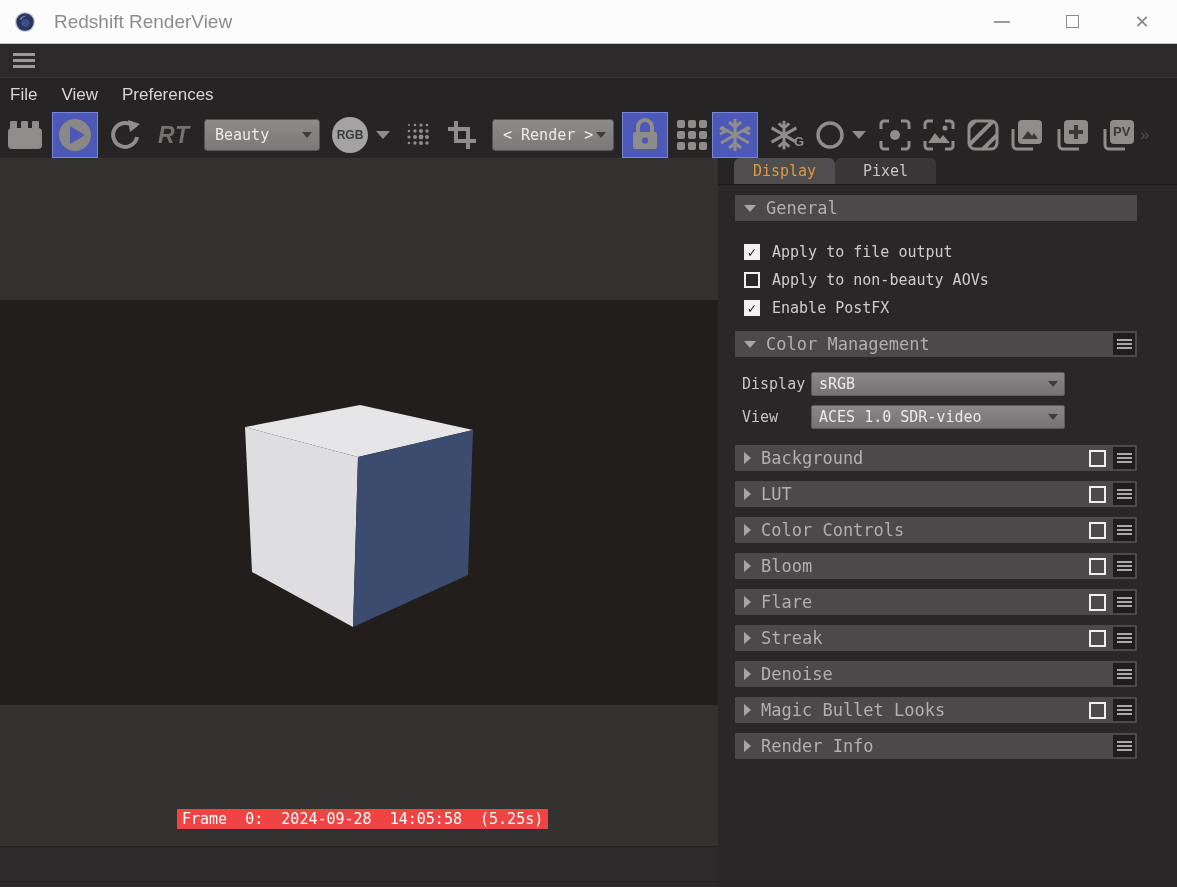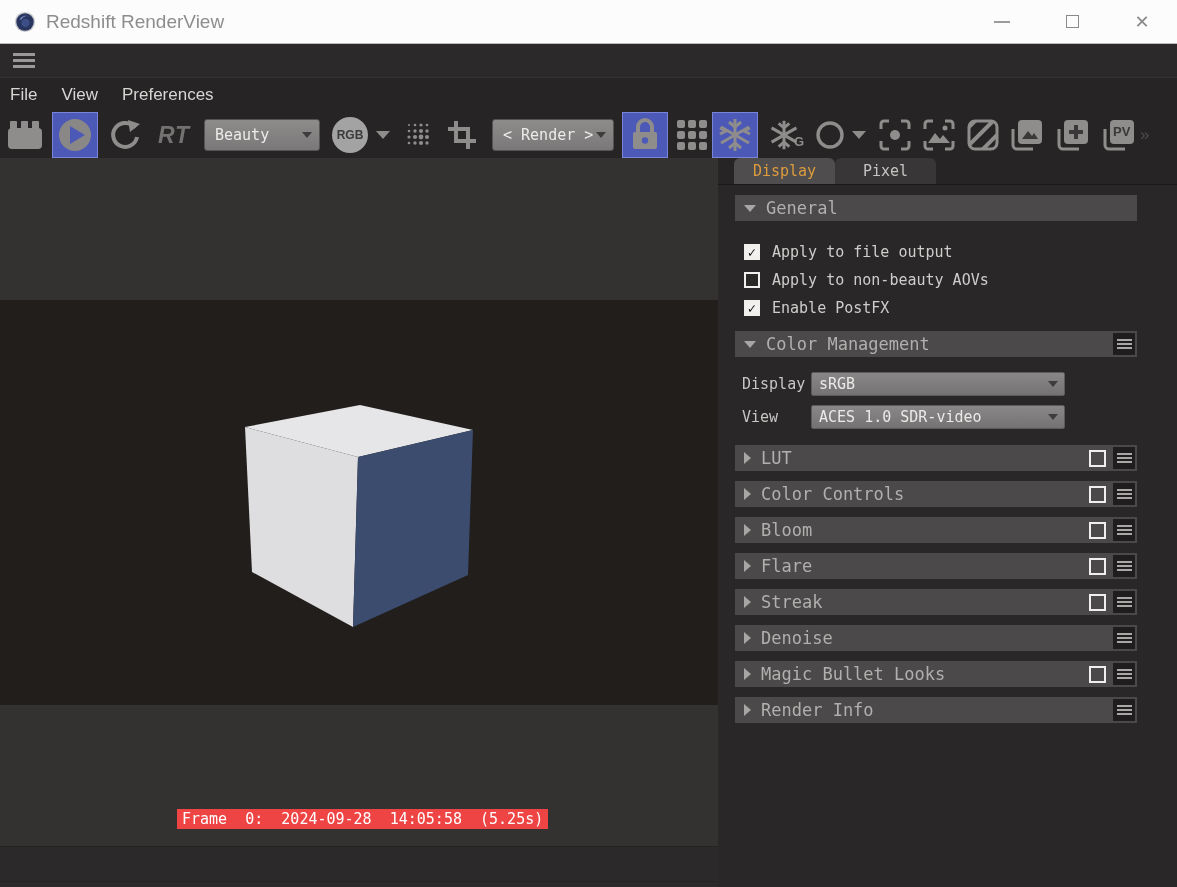--- a/index.html
+++ b/index.html
@@ -3,21 +3,21 @@
 <meta charset="utf-8">
 <style>
   * { margin:0; padding:0; box-sizing:border-box; }
   html,body { width:1177px; height:887px; }
   body { position:relative; background:#2b2929; overflow:hidden;
          font-family:"Liberation Sans", sans-serif; }
 
   
   .titlebar { position:absolute; top:0; left:0; width:1177px; height:44px;
               background:#fcfcfc; border-bottom:1px solid #bdbdbd;
-              display:flex; align-items:center; }
+              display:flex; align-items:center;gap:8px; }
   .app-icon { width:22px; height:22px; margin-left:14px; }
   .title-text { margin-left:10px; font-size:19px; color:#8d8d8d; }
   .win-controls { margin-left:auto; display:flex; height:100%; }
   .win-btn { width:70px; height:100%; display:flex; align-items:center;
              justify-content:center; color:#8a8a8a; font-size:18px; cursor:default; }
   .max-box { width:13px; height:13px; border:1px solid #8a8a8a; }
   .min-glyph { display:block; width:16px; height:0; border-top:2px solid #9a9a9a; }
 
   
   .chrome { position:absolute; top:44px; left:0; width:1177px; height:114px;
@@ -403,20 +403,32 @@
       <span class="dd-label">View</span>
       <div class="panel-dd">
         <span>ACES 1.0 SDR-video</span>
         <span class="caret"></span>
       </div>
     </div>
 
     <div class="collapsed-group">
       <div class="sec-header">
         <span class="tri-right"></span>
+        <span class="sec-label">Background</span>
+        <span class="hdr-right">
+          <span class="hdr-checkbox"></span>
+          <span class="mini-burger">
+              <span></span>
+              <span></span>
+              <span></span>
+            </span>
+        </span>
+      </div>
+      <div class="sec-header">
+        <span class="tri-right"></span>
         <span class="sec-label">LUT</span>
         <span class="hdr-right">
           <span class="hdr-checkbox"></span>
           <span class="mini-burger">
               <span></span>
               <span></span>
               <span></span>
             </span>
         </span>
       </div>

